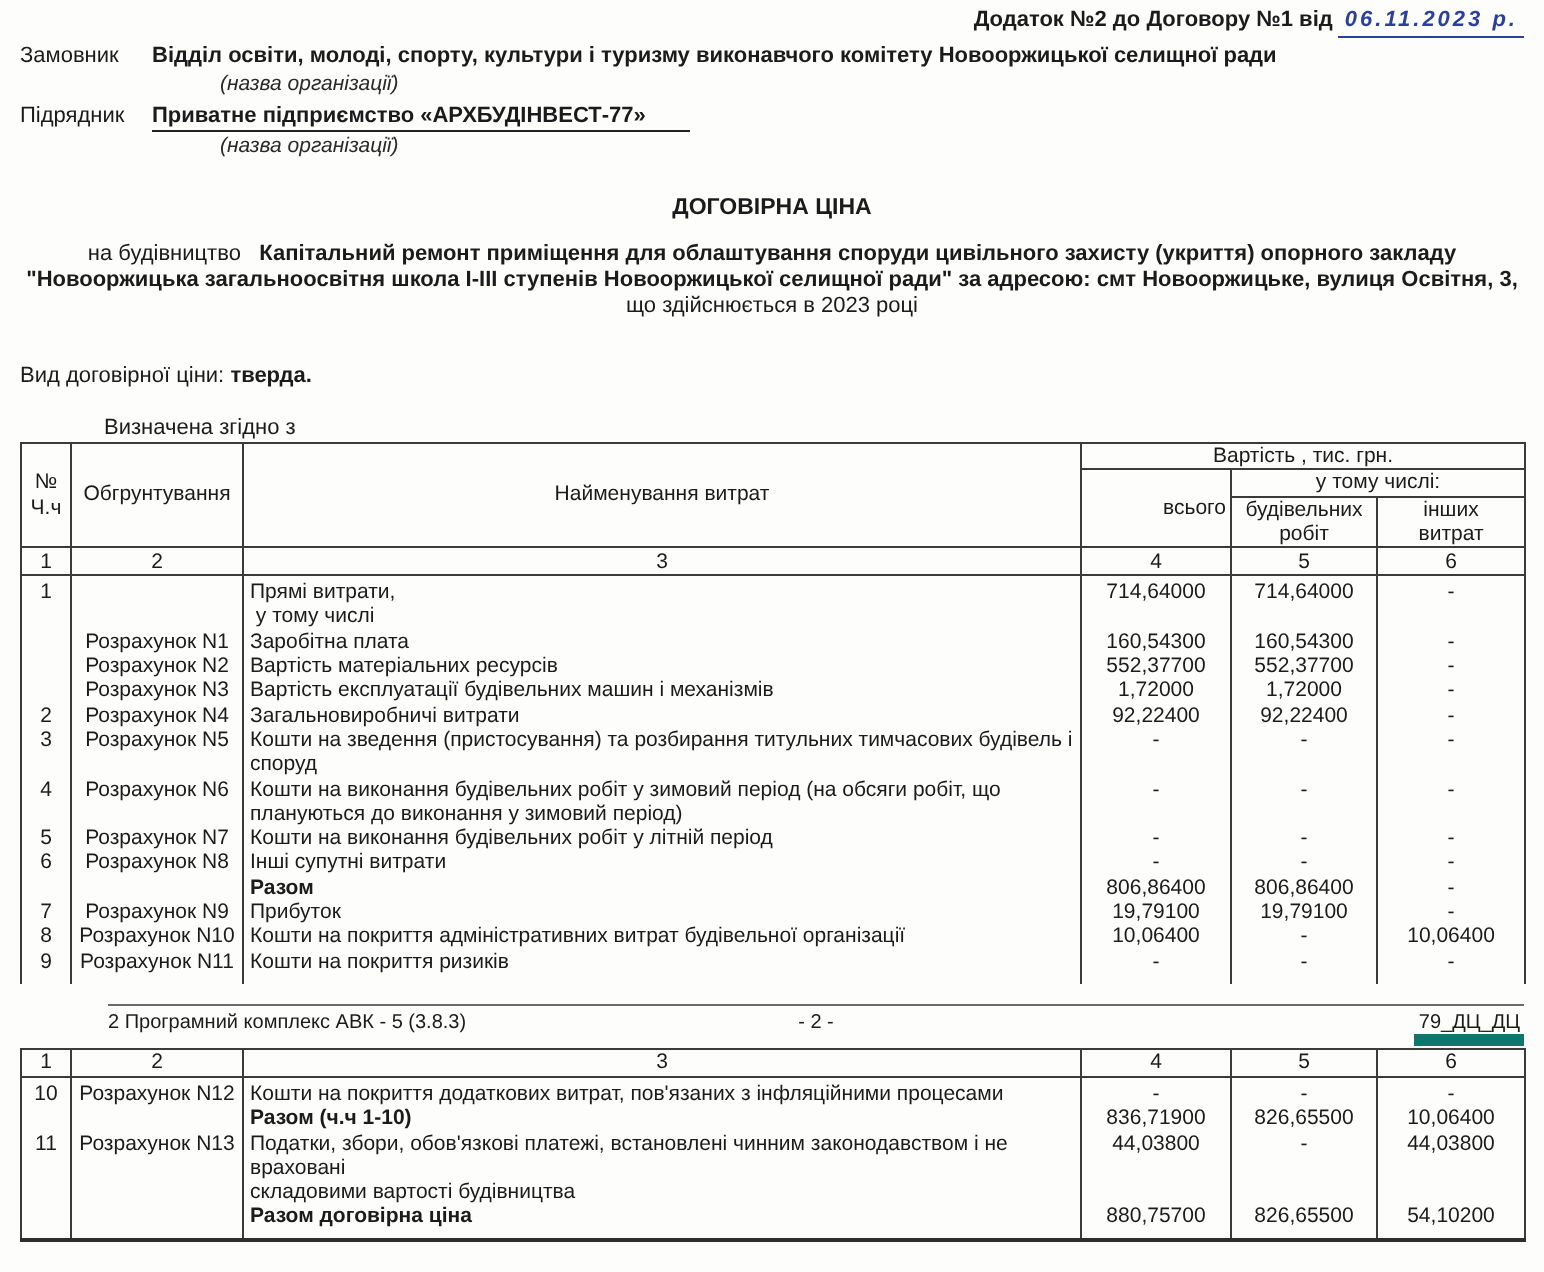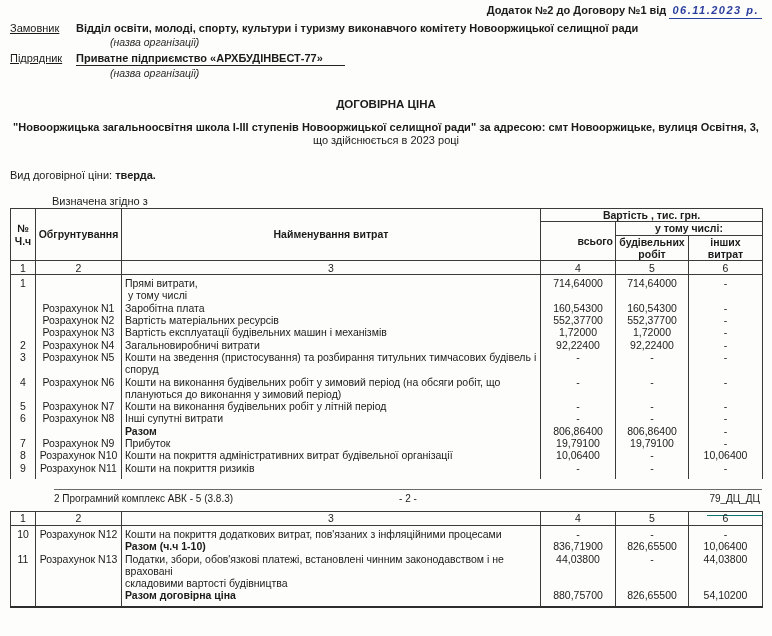--- a/index.html
+++ b/index.html
@@ -13,41 +13,41 @@
 
   
   .appendix{text-align:right;font-weight:bold;font-size:11px;}
   .hand-date{
     color:#2b3f9e;font-style:italic;font-weight:bold;letter-spacing:1.5px;
     border-bottom:1.6px solid #2b3f9e;padding:0 3px 1px 3px;display:inline-block;
   }
 
   
   .party{display:flex;margin-top:3px;}
-  .party-label{width:66px;flex:none;text-decoration:underline;}
+  .party-label{width:66px;flex:none;}
   .party-value{font-weight:bold;}
   .party-value.u{border-bottom:1.3px solid #222;padding-right:22px;}
   .org-hint{font-style:italic;font-size:10.5px;margin:1px 0 0 100px;color:#2a2a2a;}
 
   
   .doc-title{text-align:center;font-weight:bold;font-size:11.5px;margin-top:18px;}
   .subtitle{margin-top:10px;text-align:center;font-size:11px;line-height:13px;}
   .subtitle .b{font-weight:bold;}
 
   .price-type{margin-top:22px;}
   .determined{margin-top:13px;padding-left:42px;}
   .compiled{margin-top:12px;}
   .b{font-weight:bold;}
 
   
   table{border-collapse:collapse;width:752px;table-layout:fixed;font-size:10.5px;line-height:12.3px;}
   col.c1{width:25px;} col.c2{width:86px;} col.c3{width:419px;}
   col.c4{width:75px;} col.c5{width:73px;} col.c6{width:74px;}
   th{
-    border:1px solid #3b3b3b;font-weight:bold;text-align:center;
+    border:1px solid #3b3b3b;font-weight:normal;text-align:center;
     vertical-align:middle;padding:0 2px;white-space:pre-line;
   }
   tr.numrow td{
     border:1px solid #3b3b3b;text-align:center;height:13px;padding:0 2px;
   }
   tbody td{
     border-left:1px solid #3b3b3b;border-right:1px solid #3b3b3b;
     border-top:none;border-bottom:none;
     vertical-align:top;padding:0 3px;white-space:pre-line;
   }
@@ -61,21 +61,21 @@
   .thA{height:14px;} .thB{height:12px;text-align:right;} .thC{height:24px;}
 
   
   .page-footer{
     margin-top:10px;border-top:1px solid #6a6a6a;padding-top:2px;
     display:flex;font-size:10px;align-items:flex-start;margin-left:44px;
   }
   .page-footer .f-left{flex:1;text-align:left;}
   .page-footer .f-center{flex:1;text-align:center;}
   .page-footer .f-right{flex:1;text-align:right;}
-  .page-footer .f-right span{border-bottom:1px solid #0f766e;padding:0 2px 11px 2px;}
+  .page-footer .f-right span{border-bottom:6px solid #0f766e;padding:0 2px 0 2px;}
   .t2wrap{margin-top:6px;}
 </style>
 </head>
 <body>
 
 <div class="page">
 
   <div class="appendix">
     <span>Додаток №2 до Договору №1 від</span>
     <span class="hand-date">06.11.2023 р.</span>
@@ -89,20 +89,25 @@
 
   <div class="party">
     <span class="party-label">Підрядник</span>
     <span class="party-value u">Приватне підприємство «АРХБУДІНВЕСТ-77»</span>
   </div>
   <div class="org-hint">(назва  організації)</div>
 
   <div class="doc-title">ДОГОВІРНА ЦІНА</div>
 
   <div class="subtitle">
+    <div>
+      <span>на будівництво</span>
+      <span>&nbsp;</span>
+      <span class="b">Капітальний ремонт приміщення для облаштування споруди цивільного захисту (укриття) опорного закладу</span>
+    </div>
     <div class="b">"Новооржицька загальноосвітня школа І-ІІІ ступенів Новооржицької селищної ради" за адресою: смт Новооржицьке, вулиця Освітня, 3,</div>
     <div>що здійснюється в  2023 році</div>
   </div>
 
   <div class="price-type">
     <span>Вид договірної ціни:</span>
     <span class="b">тверда.</span>
   </div>
   <div class="determined">Визначена згідно з</div>
 

